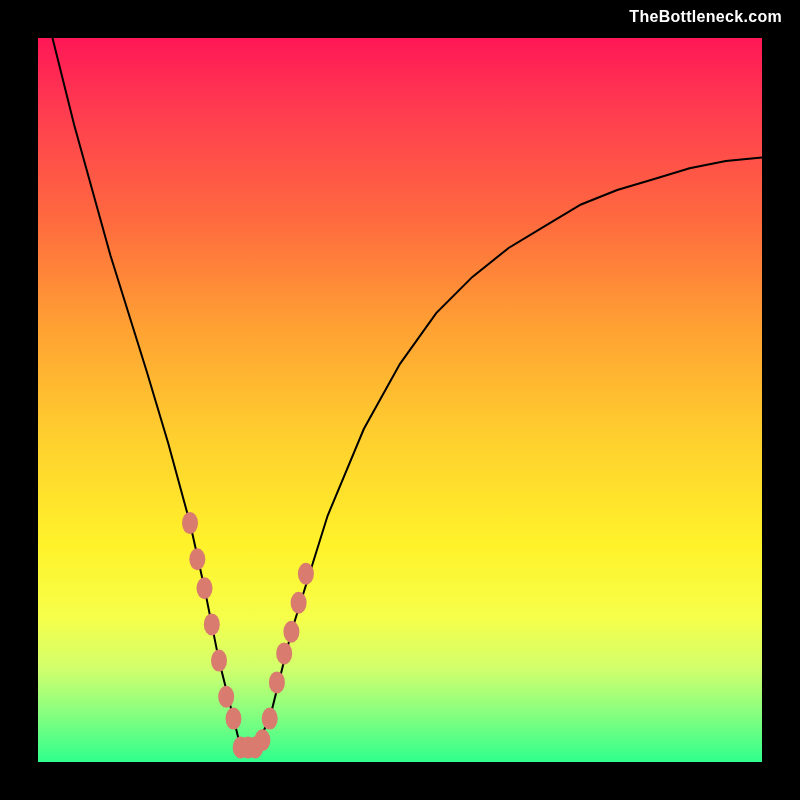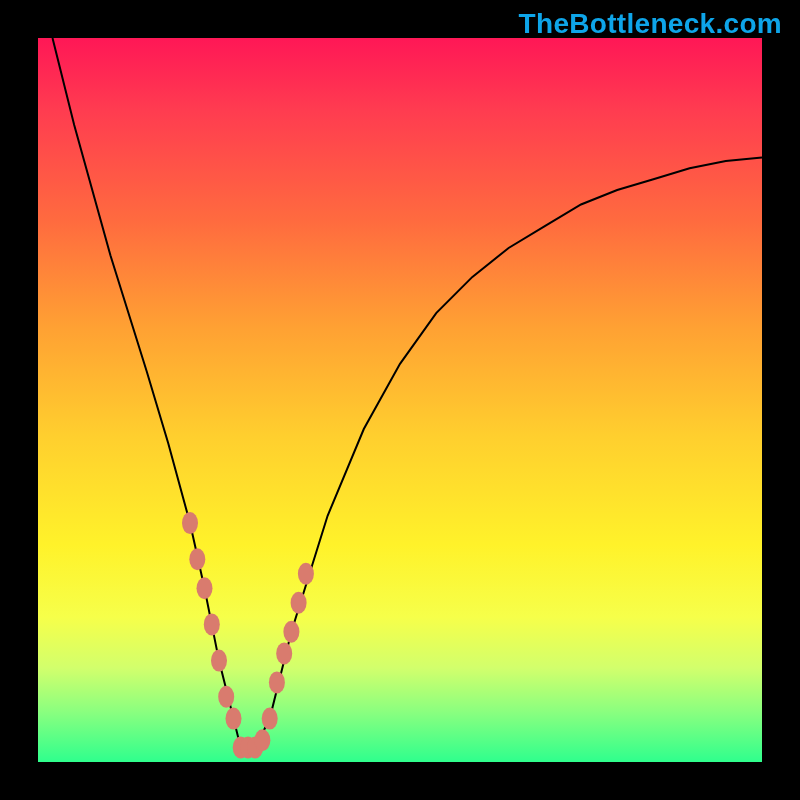--- a/index.html
+++ b/index.html
@@ -26,23 +26,23 @@
       #f6ff4a 80%,
       #d2ff6c 87%,
       #8bff7f 93%,
       #2fff8d 100%);
   }
   .watermark {
     position: absolute;
     top: 8px;
     right: 18px;
     font-family: Arial, Helvetica, sans-serif;
-    font-size: 28px;
+    font-size: 16px;
     font-weight: 600;
-    color: #0ea5e9;
+    color: #ffffff;
     letter-spacing: 0.3px;
   }
   svg.curve {
     position: absolute;
     left: 0;
     top: 0;
     width: 724px;
     height: 724px;
     overflow: visible;
   }

